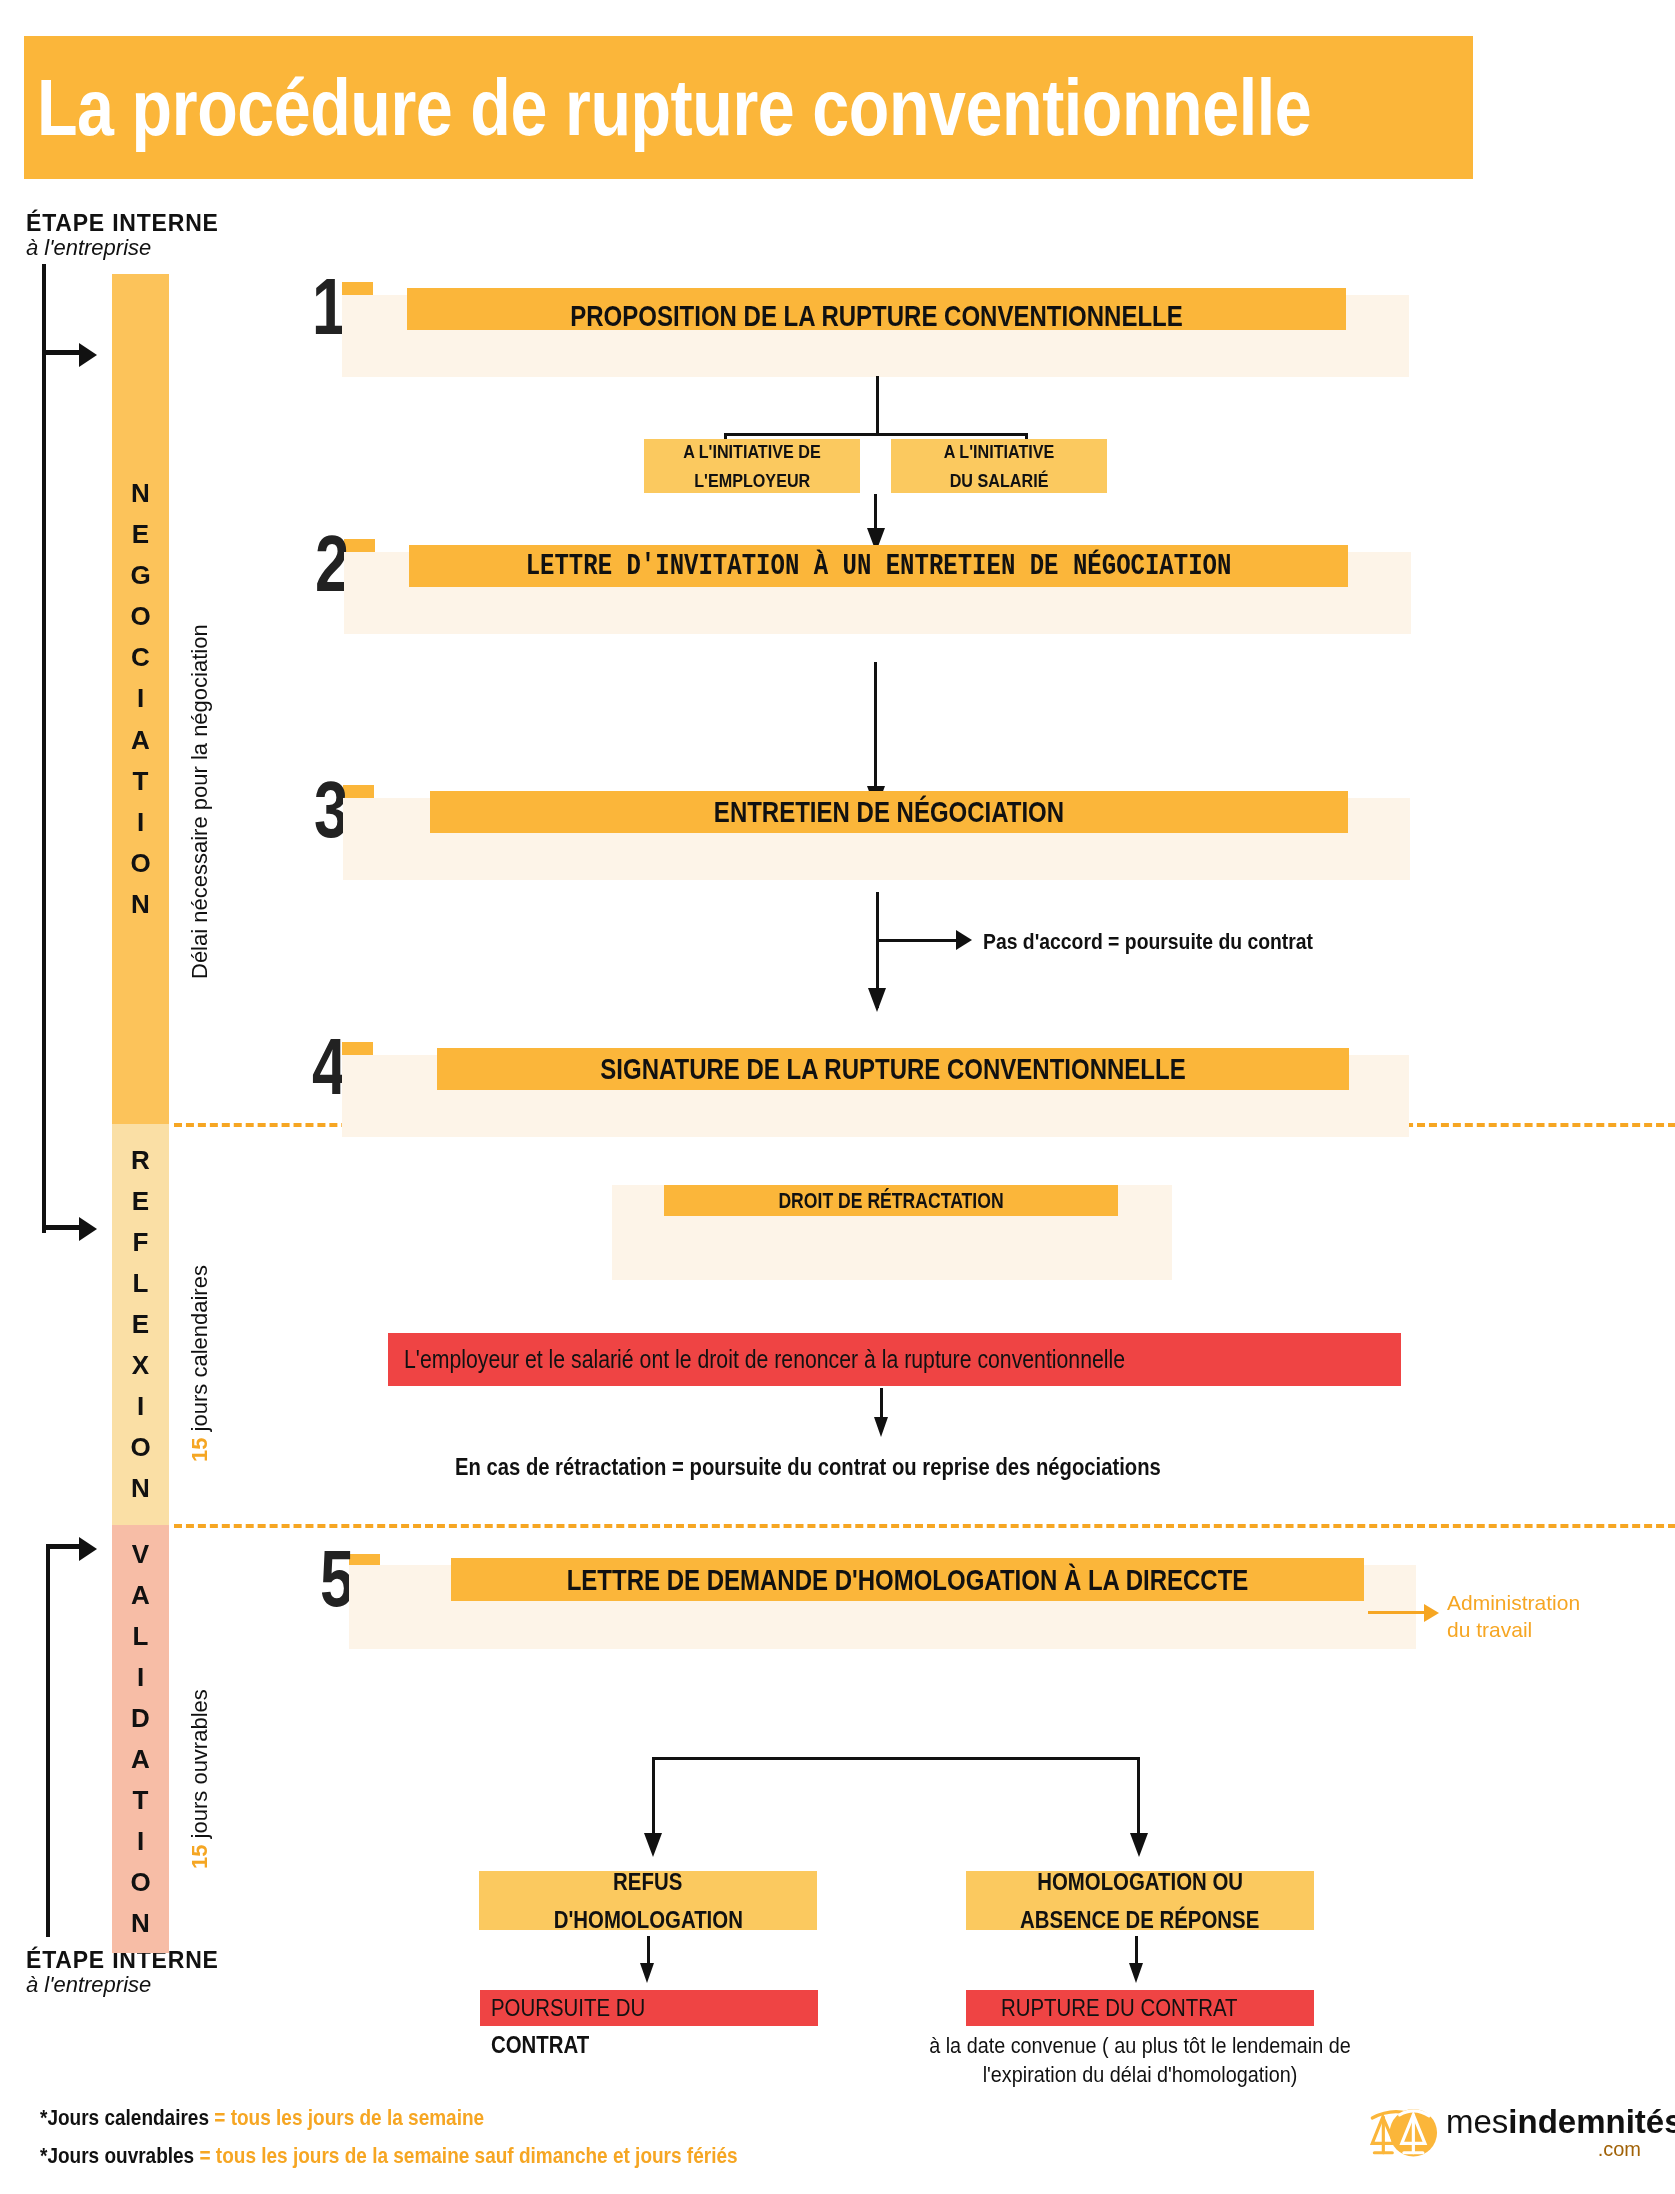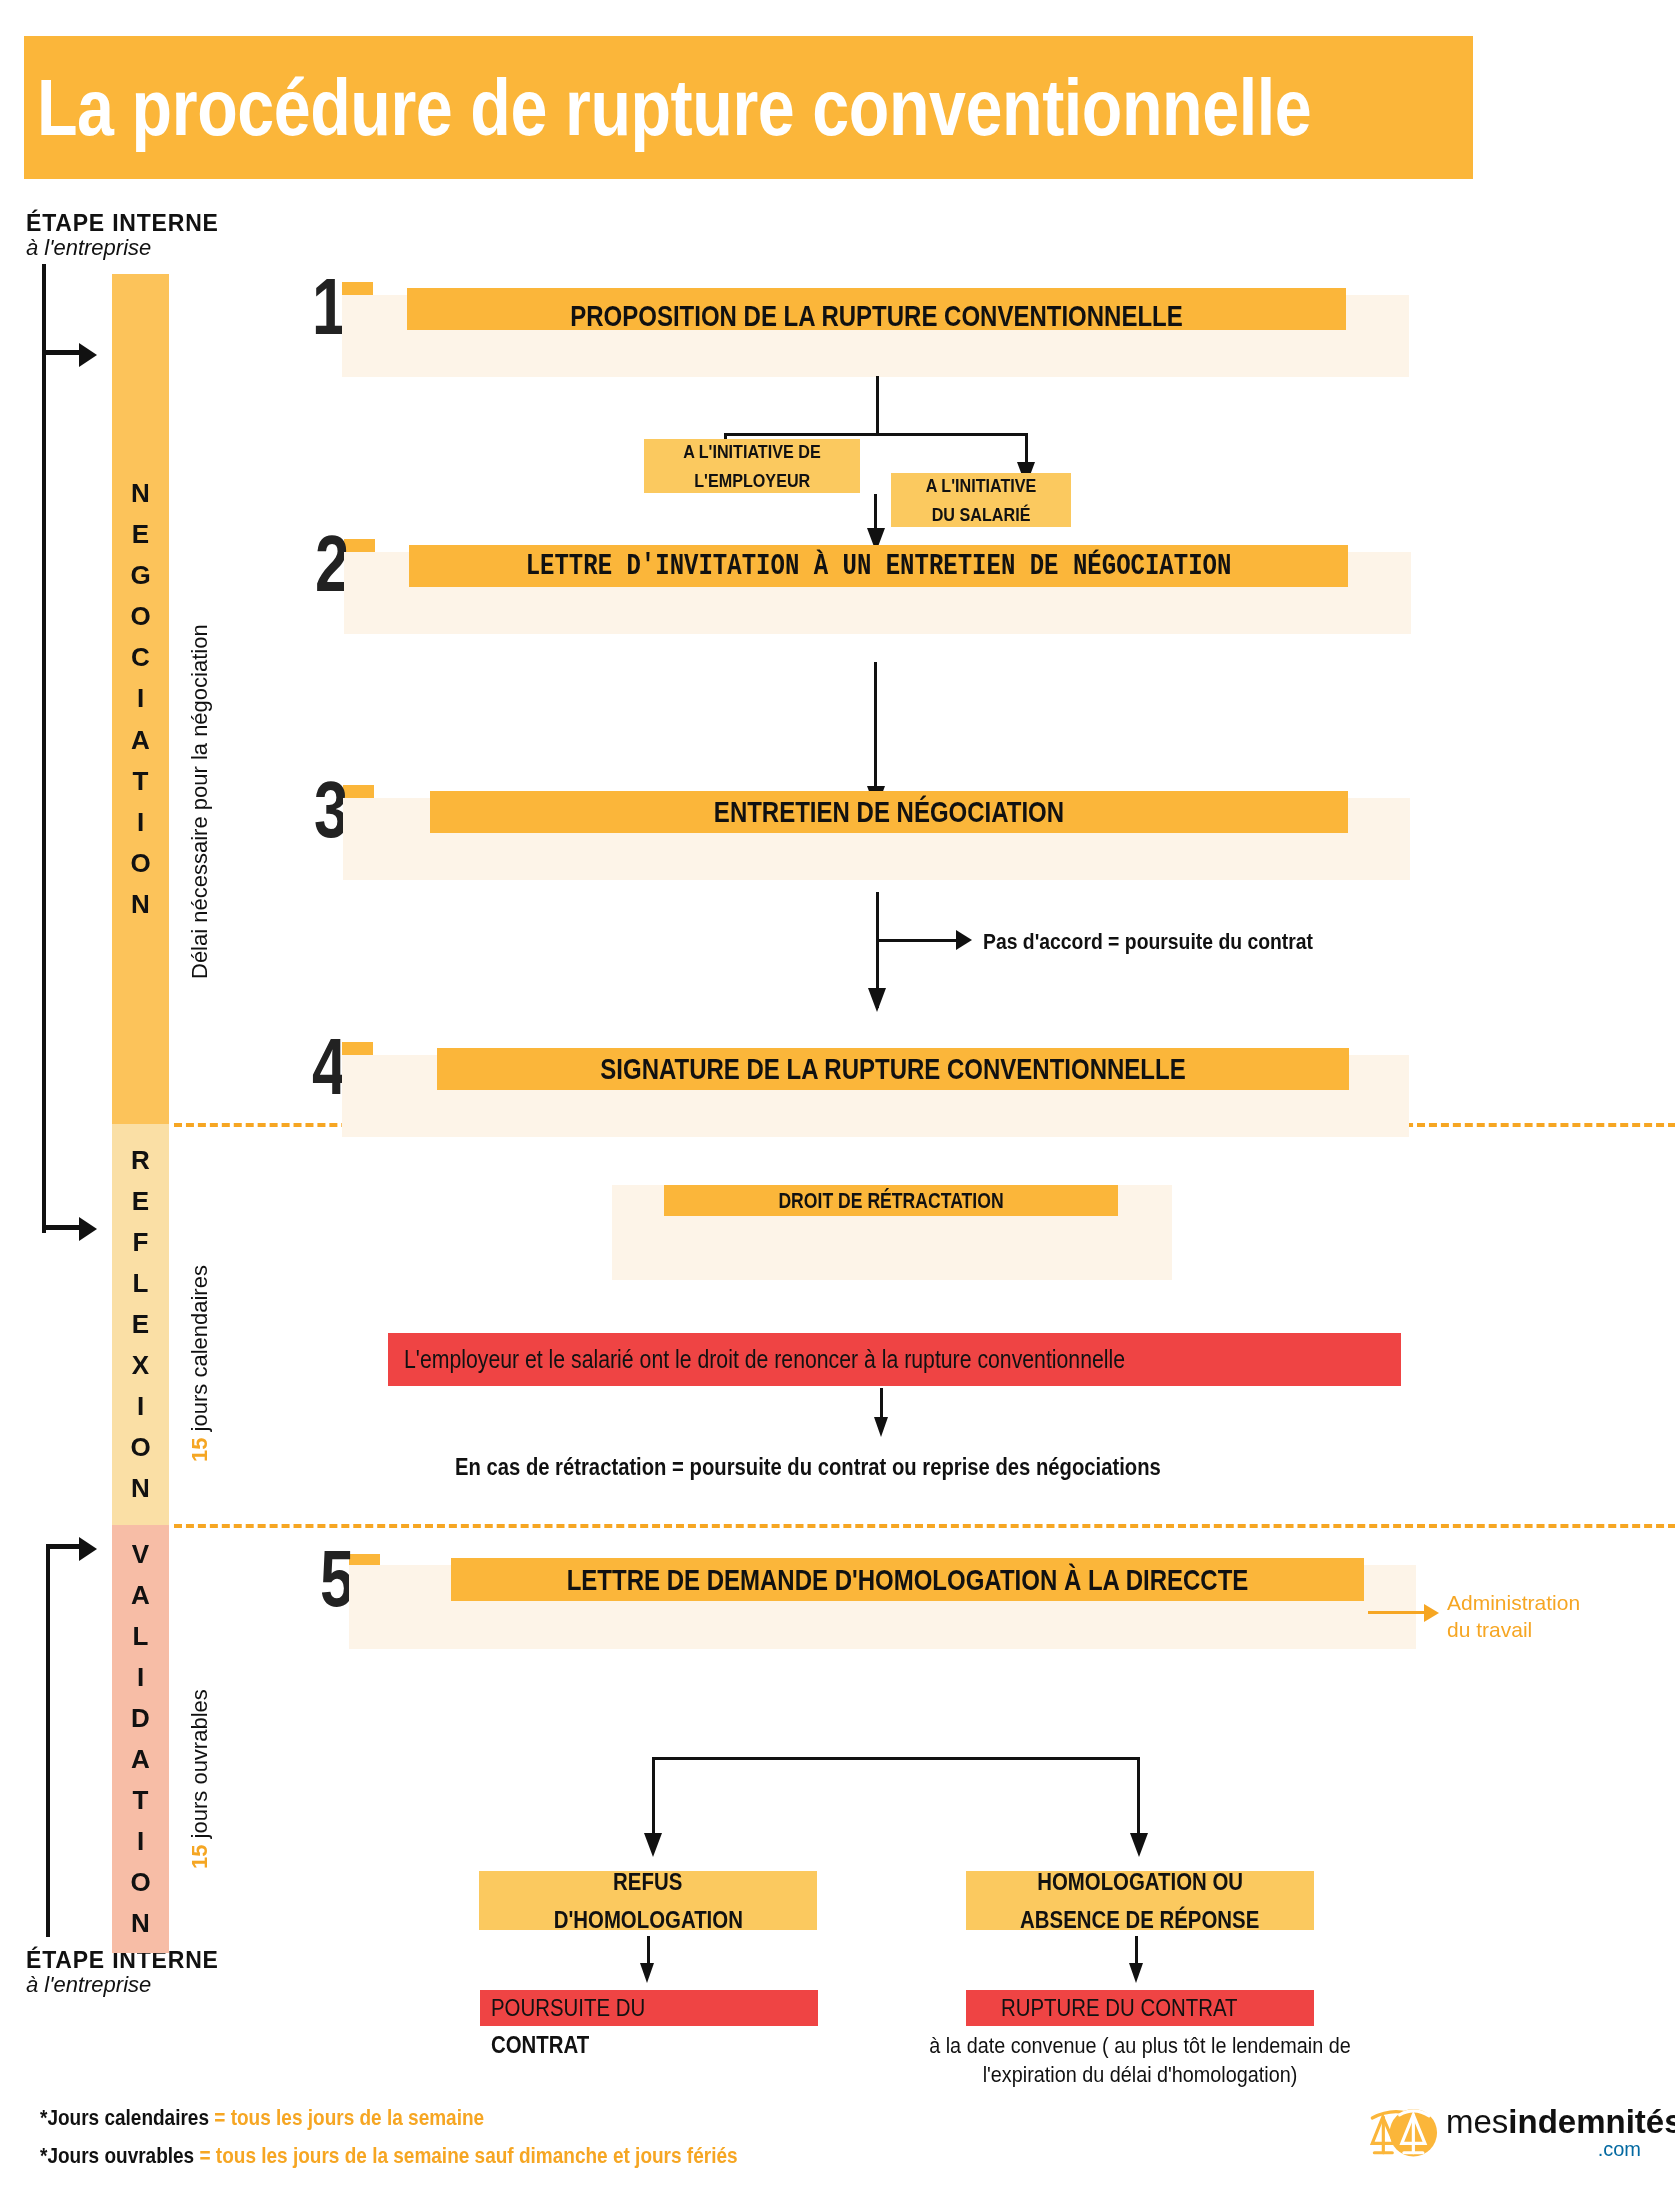--- a/index.html
+++ b/index.html
@@ -137,21 +137,21 @@
     transform:scaleX(0.88);transform-origin:left center;}
   .foot-line .k{color:#111;}
   .foot-line .v{color:#f6a623;}
 
   #logo-wrap{left:1367px;top:2098px;width:274px;height:71px;}
   #logo-text{
     position:absolute;left:79px;top:5.3px;font-size:33px;color:#111;white-space:nowrap;
   }
   #logo-text b{font-weight:700;}
   #logo-dotcom{
-    position:absolute;right:0px;top:40px;font-size:20px;color:#0369a1;
+    position:absolute;right:0px;top:40px;font-size:20px;color:#a16207;
   }
 </style>
 </head>
 <body>
 
 <div class="abs" id="header-band"></div>
 <div class="abs" id="header-title">La procédure de rupture conventionnelle</div>
 
 <div class="abs etape-block" id="etape-interne">
   <div class="etape-title">ÉTAPE INTERNE</div>
@@ -208,21 +208,21 @@
 <div class="abs hline" style="left:724px;top:433px;width:304px;"></div>
 <div class="abs vline" style="left:724px;top:433px;height:32px;"></div>
 <div class="abs vline" style="left:1025px;top:433px;height:32px;"></div>
 <div class="abs arrow-down" style="left:717px;top:462px;"></div>
 <div class="abs arrow-down" style="left:1017px;top:462px;"></div>
 
 <div class="abs ybox" style="left:644px;top:439px;width:216px;height:54px;font-size:19px;">
   <div class="ln">A L'INITIATIVE DE</div>
   <div class="ln">L'EMPLOYEUR</div>
 </div>
-<div class="abs ybox" style="left:891px;top:439px;width:180px;height:54px;font-size:19px;margin-top:34px;">
+<div class="abs ybox" style="left:891px;top:439px;width:216px;height:54px;font-size:19px;">
   <div class="ln">A L'INITIATIVE</div>
   <div class="ln">DU SALARIÉ</div>
 </div>
 
 <div class="abs vline" style="left:874px;top:494px;height:37px;"></div>
 <div class="abs arrow-down" style="left:867px;top:528px;"></div>
 
 <div class="abs step-numbg" style="left:344px;top:539px;width:31px;height:69px;"></div>
 <div class="abs step-num" style="left:315px;top:524px;">2</div>
 <div class="abs step-cream" style="left:344px;top:552px;width:1067px;height:82px;"></div>

